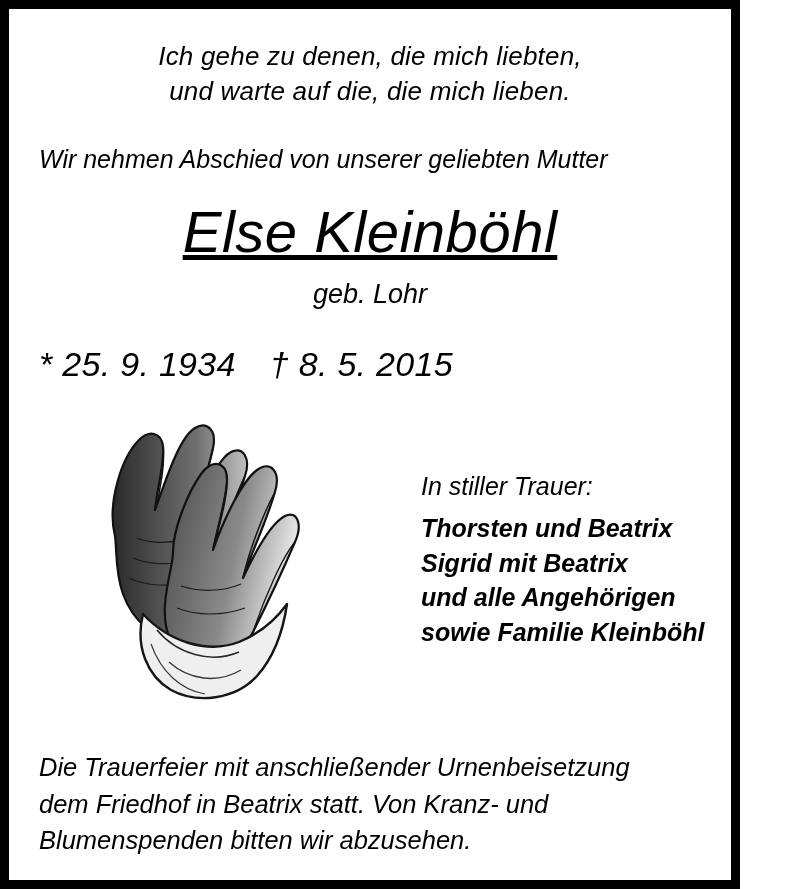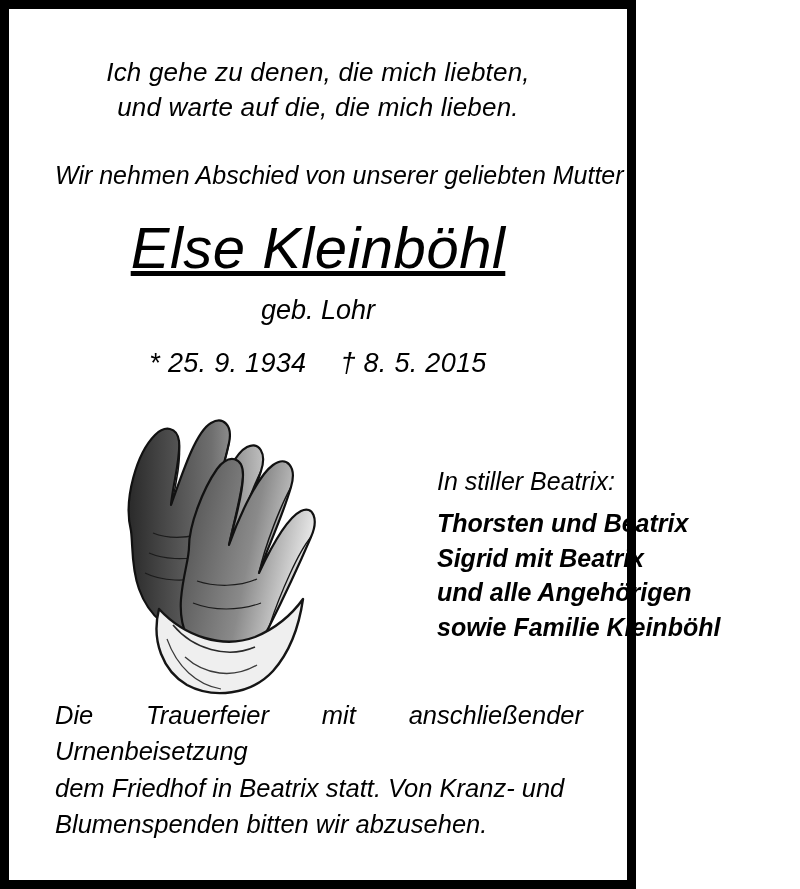--- a/index.html
+++ b/index.html
@@ -10,25 +10,25 @@
   body {
     width: 800px;
     height: 889px;
     font-family: "Liberation Sans", sans-serif;
     color: #000000;
     overflow: hidden;
   }
   .obituary {
     position: relative;
     box-sizing: border-box;
-    width: 636px;
+    width: 740px;
     height: 889px;
     border: 9px solid #000000;
     background: #ffffff;
-    padding: 16px;
+    padding: 0;
   }
   .inner {
     position: relative;
     width: 100%;
     height: 100%;
     box-sizing: border-box;
     padding: 22px 30px 10px 30px;
   }
 
   .verse {
@@ -60,24 +60,23 @@
   }
 
   .maiden {
     text-align: center;
     font-size: 27px;
     font-style: italic;
     margin-top: 16px;
   }
 
   .dates {
-    text-align: center;
-    font-size: 27px;
-    font-style: italic;
-    margin-top: 22px;
+    font-size: 34px;
+    font-style: italic;
+    margin-top: 35px;
     letter-spacing: 0.3px;
   }
   .dates .gap { display: inline-block; width: 34px; }
 
   .mid {
     position: relative;
     margin-top: 26px;
     height: 290px;
   }
 
@@ -185,21 +184,21 @@
 
           <path d="M66,196 C92,224 130,236 162,224 C186,214 200,200 210,186
                    C206,214 196,240 180,258 C158,282 120,286 94,272 C70,258 58,228 66,196 Z" fill="#efefef" stroke="#151515" stroke-width="2.4" stroke-linejoin="round"></path>
           <path d="M80,212 C100,236 134,246 162,234" fill="none" stroke="#2a2a2a" stroke-width="1.6"></path>
           <path d="M92,244 C112,262 140,266 164,252" fill="none" stroke="#3a3a3a" stroke-width="1.4"></path>
           <path d="M74,226 C84,254 104,272 128,276" fill="none" stroke="#3a3a3a" stroke-width="1.2"></path>
         </svg>
       </div>
 
       <div class="mourners">
-        <div class="lead">In stiller Beatrix:</div>
+        <div class="lead">In stiller Trauer:</div>
         <div class="fam">Thorsten und Beatrix</div>
         <div class="fam">Sigrid mit Beatrix</div>
         <div class="fam">und alle Angehörigen</div>
         <div class="fam">sowie Familie Kleinböhl</div>
       </div>
 
     </div>
 
     <div class="service">
       <div>Die Trauerfeier mit anschließender Urnenbeisetzung</div>

